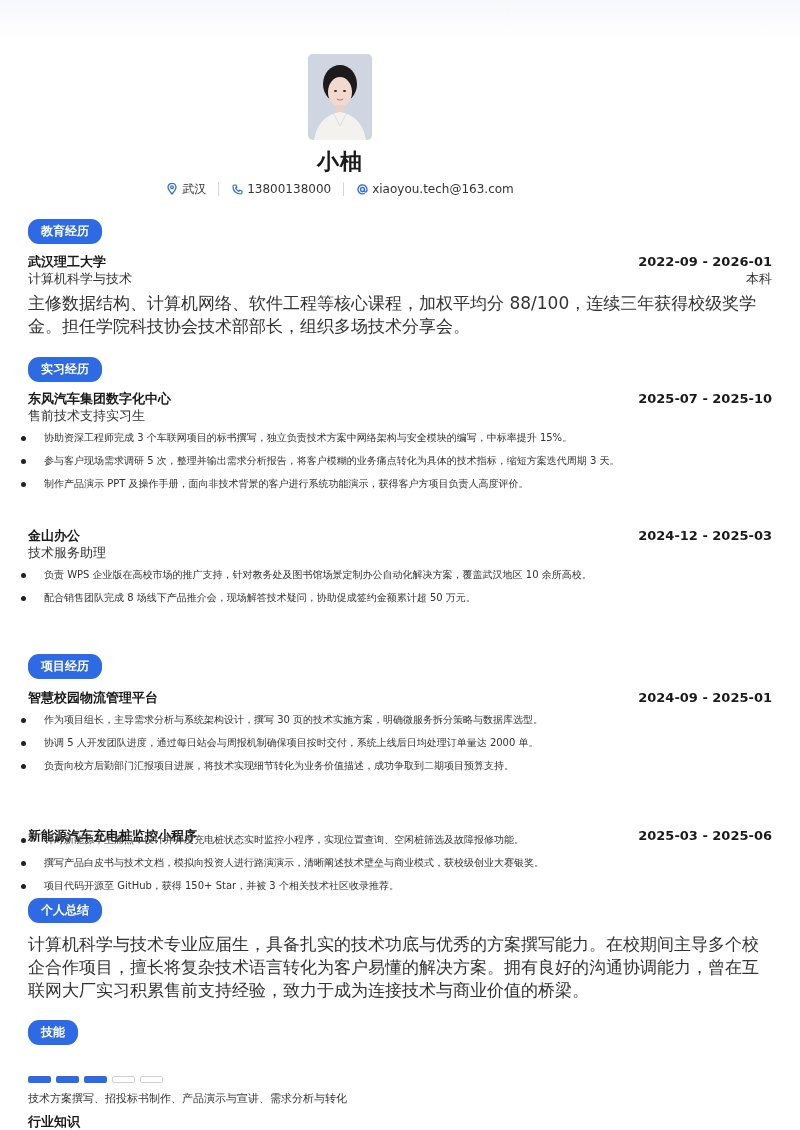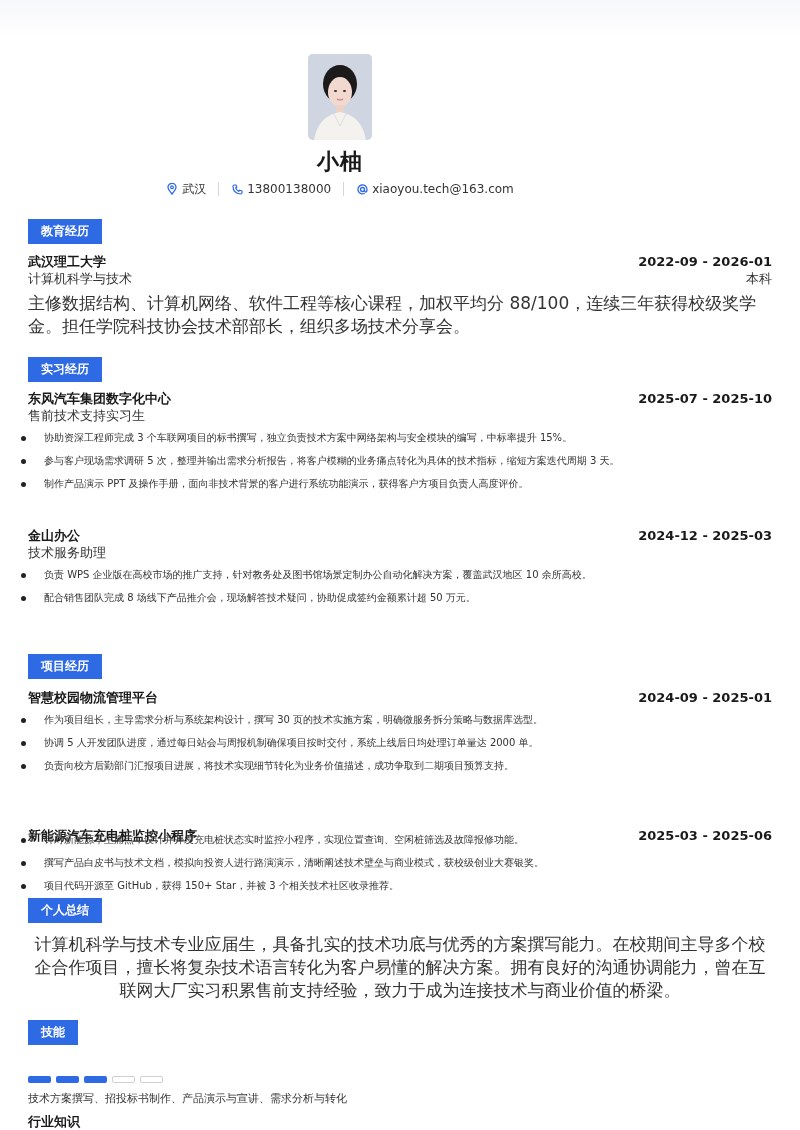--- a/index.html
+++ b/index.html
@@ -19,21 +19,21 @@
     }
     .avatar svg { display: block; }
     .name { margin-top: 8px; font-size: 22px; font-weight: bold; color: #1a1a1a; letter-spacing: 1px; line-height: 28px; }
     .contacts { margin-top: 4px; display: flex; justify-content: center; align-items: center; font-size: 12px; color: #333; line-height: 18px; }
     .contact { display: flex; align-items: center; }
     .contact .ico { width: 12px; height: 12px; margin-right: 4px; display: inline-flex; align-items: center; justify-content: center; }
     .sep { width: 1px; height: 14px; background: #d6d6d6; margin: 0 12px; }
 
     .section-badge {
       position: absolute; left: 28px; height: 25px; padding: 0 13px;
-      background: #2f6ae5; color: #fff; border-radius: 0;
+      background: #2f6ae5; color: #fff; border-radius: 11px;
       font-size: 12px; font-weight: bold; line-height: 25px;
     }
     .row { position: absolute; left: 28px; width: 744px; display: flex; justify-content: space-between; font-size: 13px; line-height: 18px; }
     .bold { font-weight: bold; color: #1a1a1a; }
     .sub { color: #333; }
     .para { position: absolute; left: 28px; width: 744px; font-size: 17px; line-height: 23px; color: #333; }
     ul.bullets { position: absolute; left: 16px; width: 744px; list-style: none; font-size: 10px; color: #333; }
     ul.bullets li { position: relative; padding-left: 28px; line-height: 18px; margin-bottom: 5px; }
     ul.bullets li::before { content: ""; position: absolute; left: 5px; top: 7px; width: 5px; height: 5px; border-radius: 50%; background: #222; }
 
@@ -149,21 +149,21 @@
     <span class="bold">新能源汽车充电桩监控小程序</span>
     <span class="bold">2025-03 - 2025-06</span>
   </div>
   <ul class="bullets" style="top:813px;margin-top:18px;">
     <li>针对新能源车主痛点，设计并开发充电桩状态实时监控小程序，实现位置查询、空闲桩筛选及故障报修功能。</li>
     <li>撰写产品白皮书与技术文档，模拟向投资人进行路演演示，清晰阐述技术壁垒与商业模式，获校级创业大赛银奖。</li>
     <li>项目代码开源至 GitHub，获得 150+ Star，并被 3 个相关技术社区收录推荐。</li>
   </ul>
 
   <div class="section-badge" style="top:898px;">个人总结</div>
-  <div class="para" style="top:933px;text-align:center;">计算机科学与技术专业应届生，具备扎实的技术功底与优秀的方案撰写能力。在校期间主导多个校企合作项目，擅长将复杂技术语言转化为客户易懂的解决方案。拥有良好的沟通协调能力，曾在互联网大厂实习积累售前支持经验，致力于成为连接技术与商业价值的桥梁。</div>
+  <div class="para" style="top:933px;">计算机科学与技术专业应届生，具备扎实的技术功底与优秀的方案撰写能力。在校期间主导多个校企合作项目，擅长将复杂技术语言转化为客户易懂的解决方案。拥有良好的沟通协调能力，曾在互联网大厂实习积累售前支持经验，致力于成为连接技术与商业价值的桥梁。</div>
 
   <div class="section-badge" style="top:1020px;">技能</div>
   <div class="skill-bars" style="top:1076px;">
     <span class="skill-bar"></span>
     <span class="skill-bar"></span>
     <span class="skill-bar"></span>
     <span class="skill-bar empty"></span>
     <span class="skill-bar empty"></span>
   </div>
   <div class="row small" style="top:1090px;">

